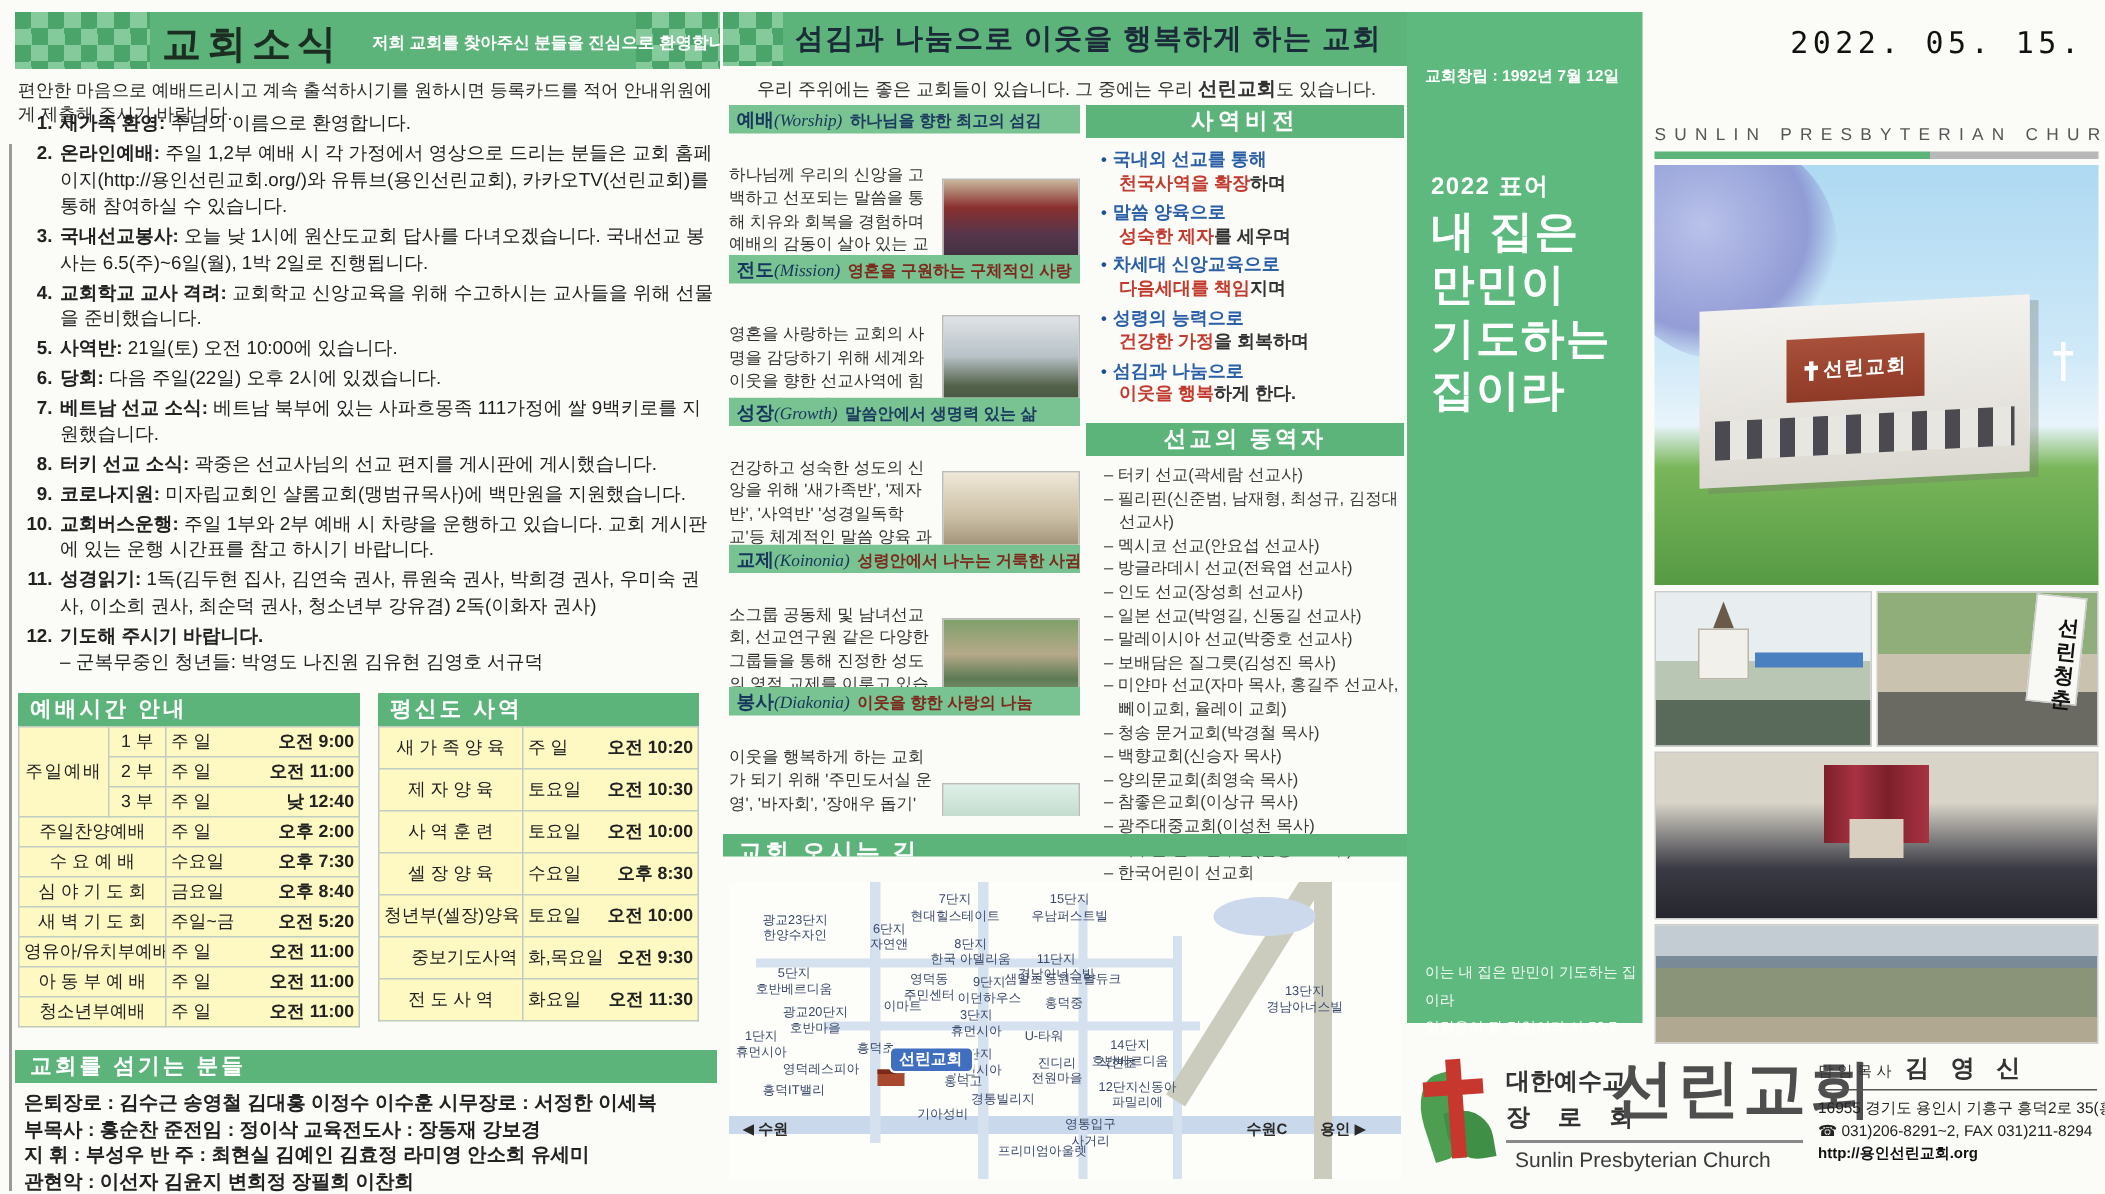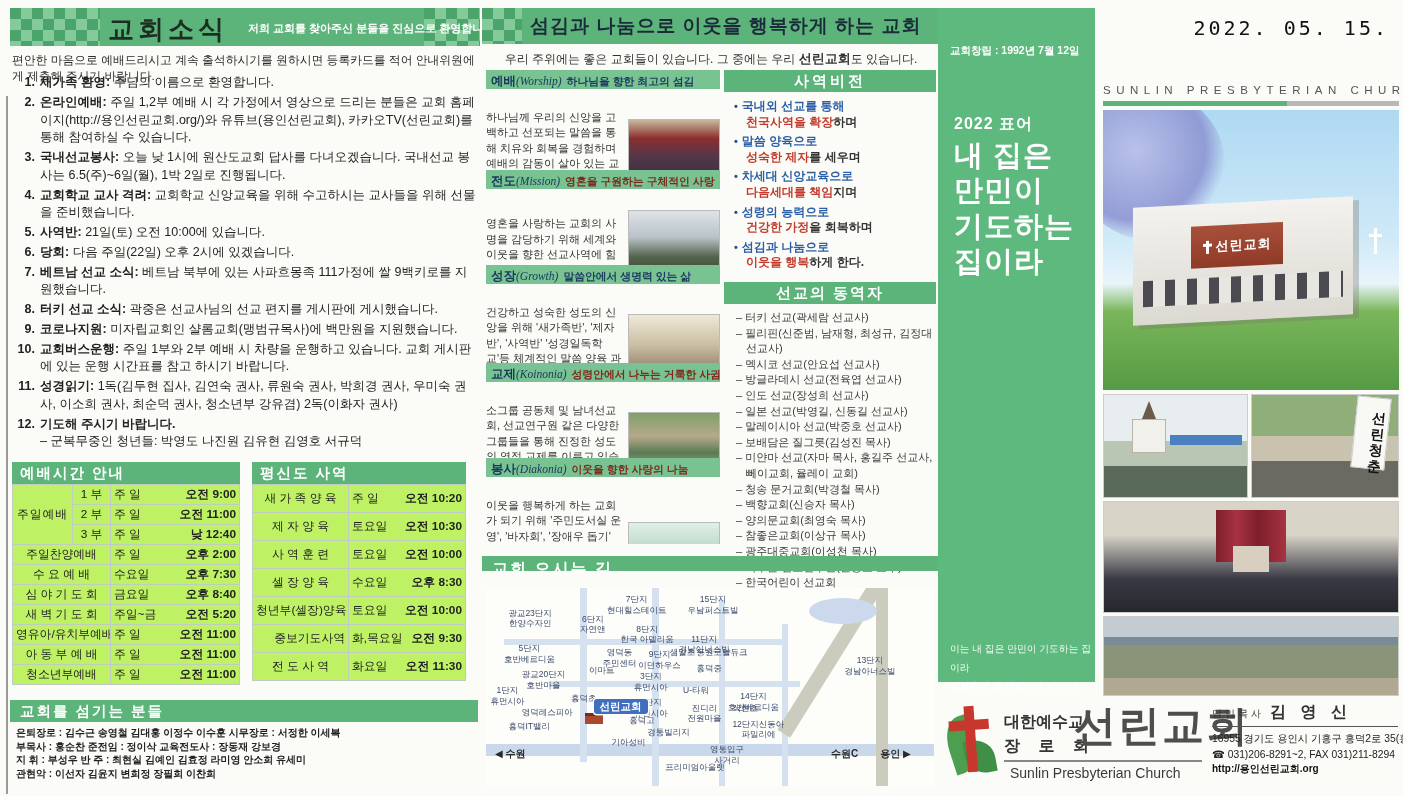--- a/index.html
+++ b/index.html
@@ -16,36 +16,36 @@
 .lp-welcome{position:absolute;left:238px;top:13px;font-size:11px;font-weight:bold;color:#fff;white-space:nowrap;}
 .lp-intro{left:12px;top:53px;width:466px;font-size:11.8px;color:#2a2a2a;}
 .news{left:14px;top:74px;width:464px;}
 .news-item{display:flex;margin-bottom:2px;}
 .news-no{width:26px;flex:none;font-weight:bold;font-size:12.5px;line-height:1.42;text-align:right;padding-right:5px;}
 .news-txt{flex:1;font-size:12.5px;line-height:1.42;}
 .news-label{font-weight:bold;}
 .news-sub{font-size:12.5px;line-height:1.42;}
 .news-sub:empty{display:none;}
 
-.tbl{position:absolute;background:#bef264;}
+.tbl{position:absolute;background:#fef9c3;}
 .tbl-title{height:22px;background:#5cb47a;color:#fff;font-weight:bold;font-size:14.5px;line-height:22px;padding-left:8px;letter-spacing:2px;}
 table.tt{border-collapse:collapse;width:100%;table-layout:fixed;}
 table.tt td{border:1px solid #c0cbc2;font-size:11.8px;color:#222;padding:0 3px;overflow:hidden;white-space:nowrap;}
 #worship-table td{height:20px;}
 #lay-table td{height:28px;}
 td.grp{width:60px;text-align:center;letter-spacing:1px;}
 td.prt{width:38px;text-align:center;}
 td.nm{text-align:center;}
 td.whn .d{display:inline-block;min-width:44px;}
 td.whn .t{font-weight:bold;float:right;}
 
 .serv{left:10px;top:700px;width:468px;}
 .serv-title{height:22px;background:#5cb47a;color:#fff;font-weight:bold;font-size:14.5px;line-height:22px;padding-left:10px;letter-spacing:2px;}
 .serv-lines{padding:4px 2px 0 6px;}
-.serv-line{font-size:10px;font-weight:bold;color:#222;line-height:1.36;white-space:nowrap;}
+.serv-line{font-size:13px;font-weight:bold;color:#222;line-height:1.36;white-space:nowrap;}
 
 .mp-band{left:482px;top:8px;width:456px;height:36px;}
 .mp-title{position:absolute;left:48px;top:5px;font-size:19px;font-weight:bold;color:#1c2b3a;letter-spacing:1px;white-space:nowrap;}
 .mp-sub{left:486px;top:50px;width:450px;text-align:center;font-size:12px;color:#333;}
 .mp-sub b{font-size:13px;}
 .mcol{left:486px;top:70px;width:234px;}
 .sect{overflow:hidden;}
 .s0{height:100px}.s1{height:95px}.s2{height:98px}.s3{height:95px}.s4{height:86px}
 .sect-hdr{height:19px;background:#79c393;padding:0 5px;white-space:nowrap;overflow:hidden;line-height:19px;}
 .s-name{font-weight:bold;font-size:12.5px;color:#17365c;}

